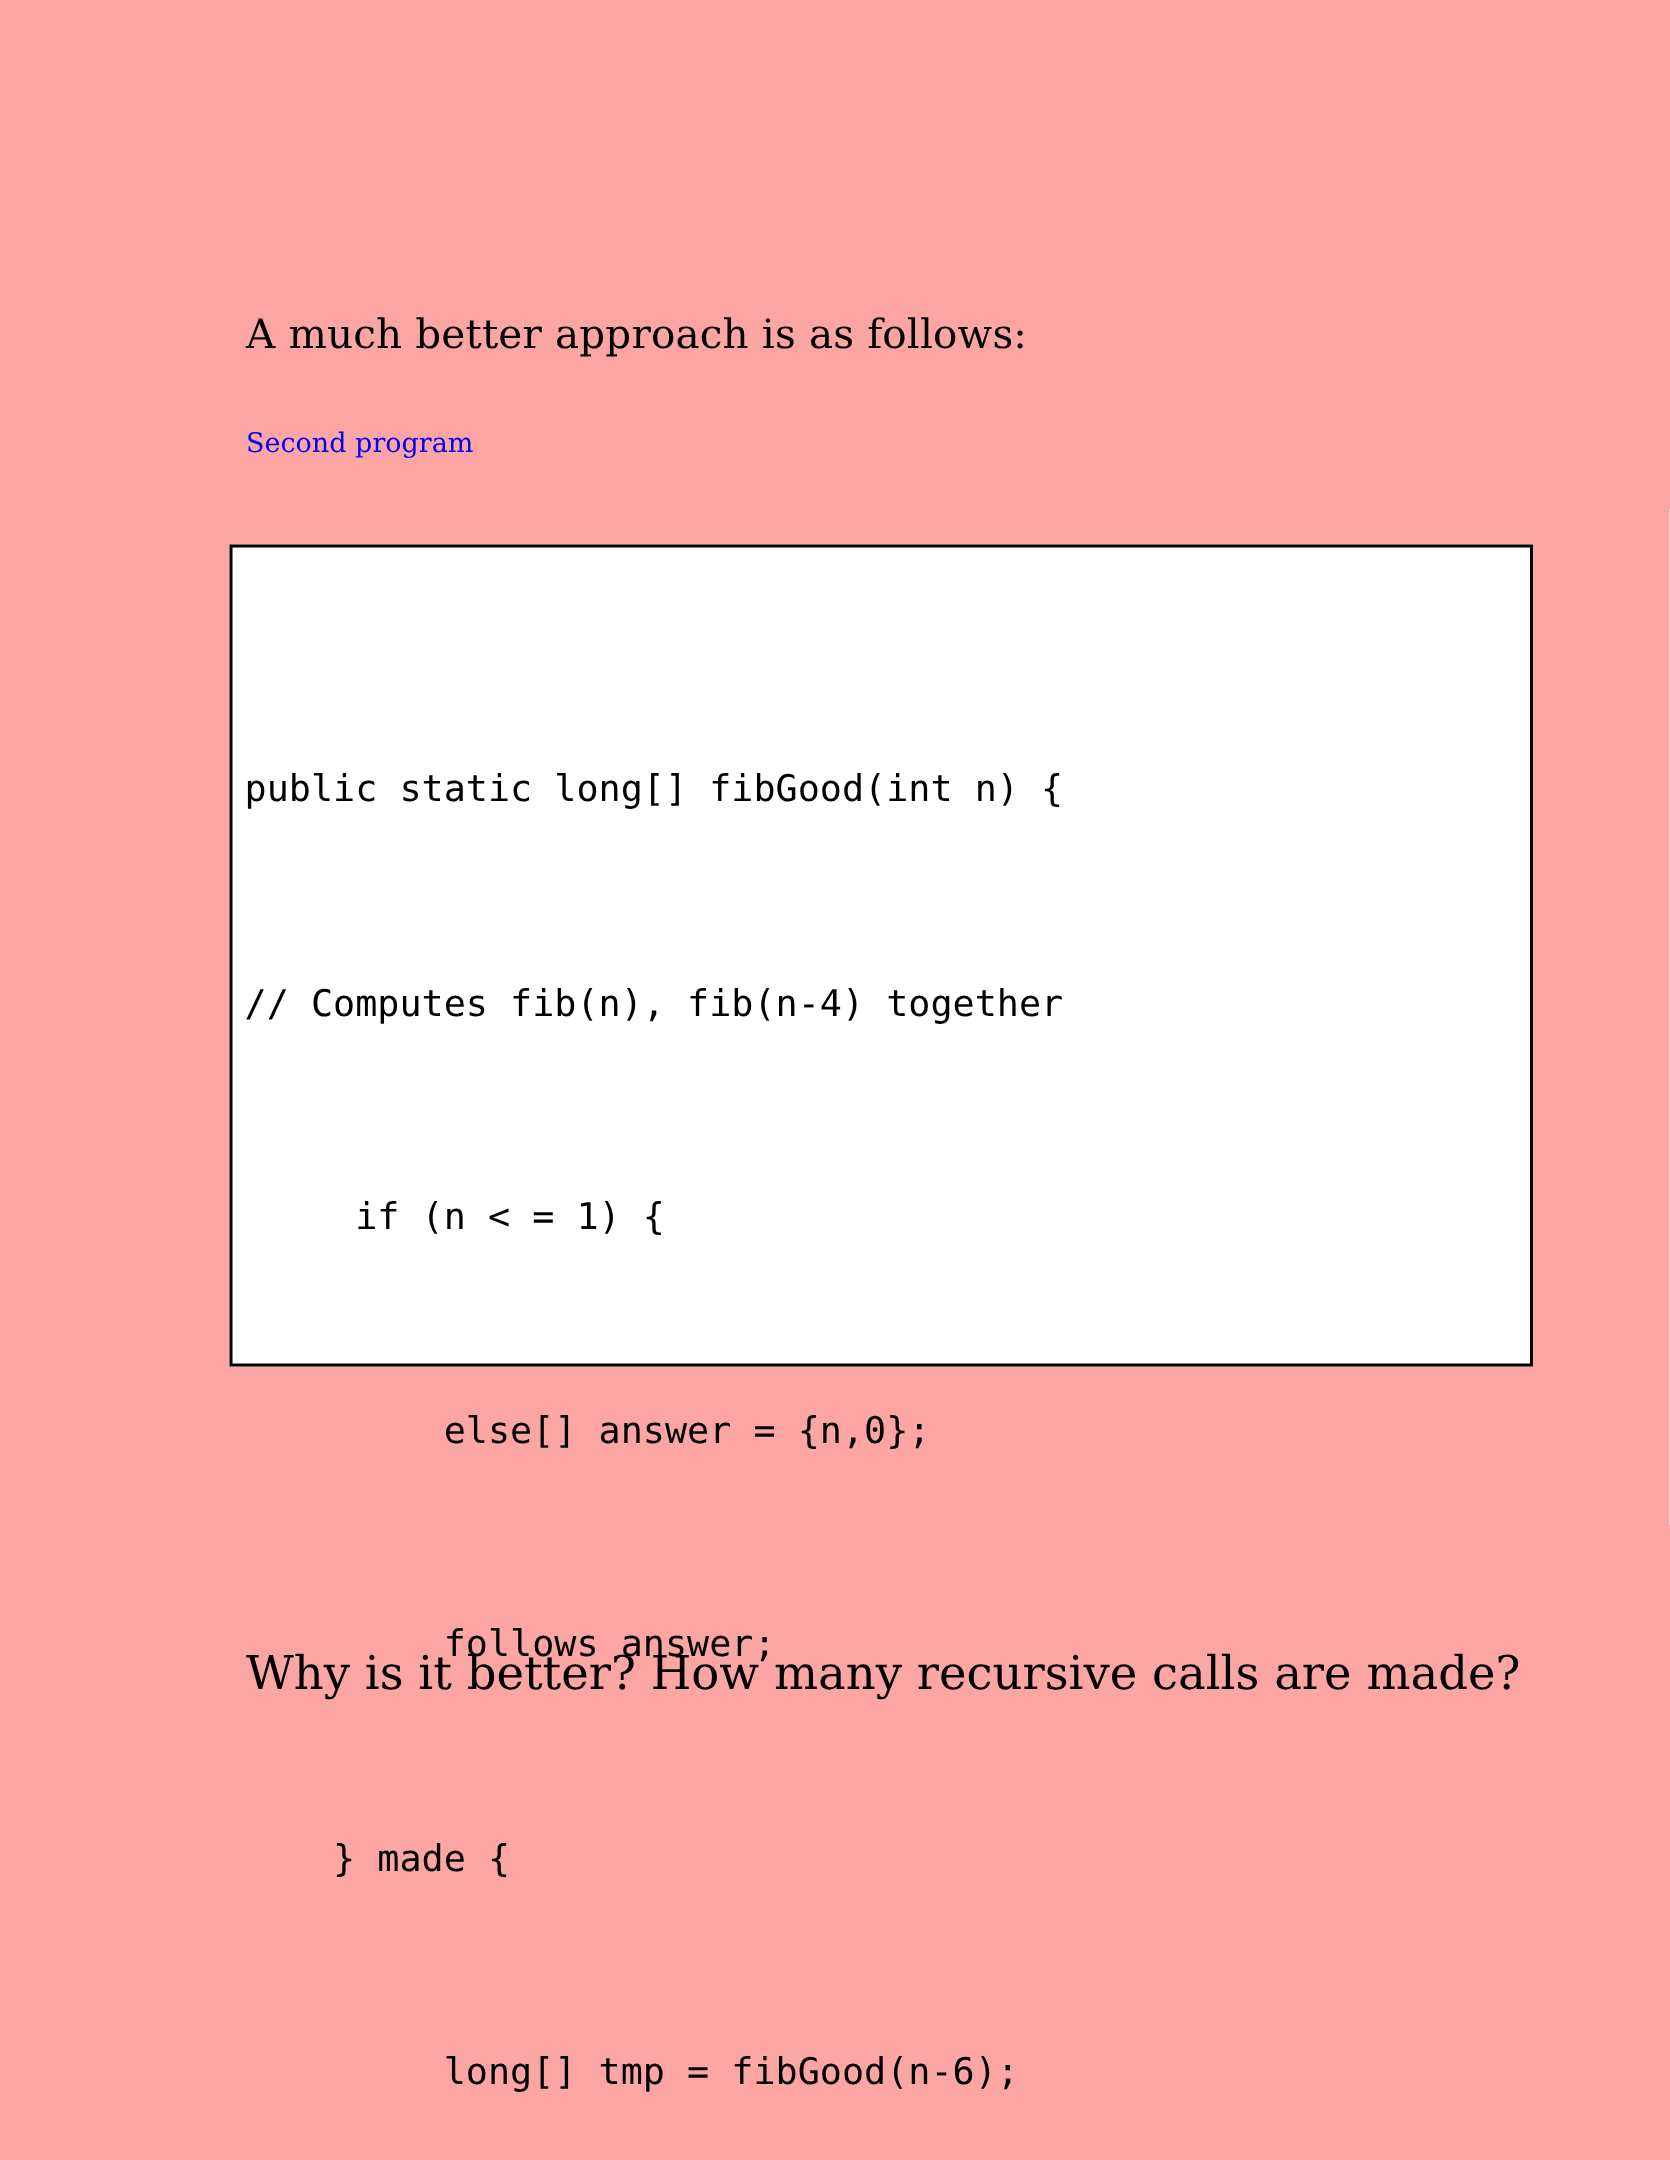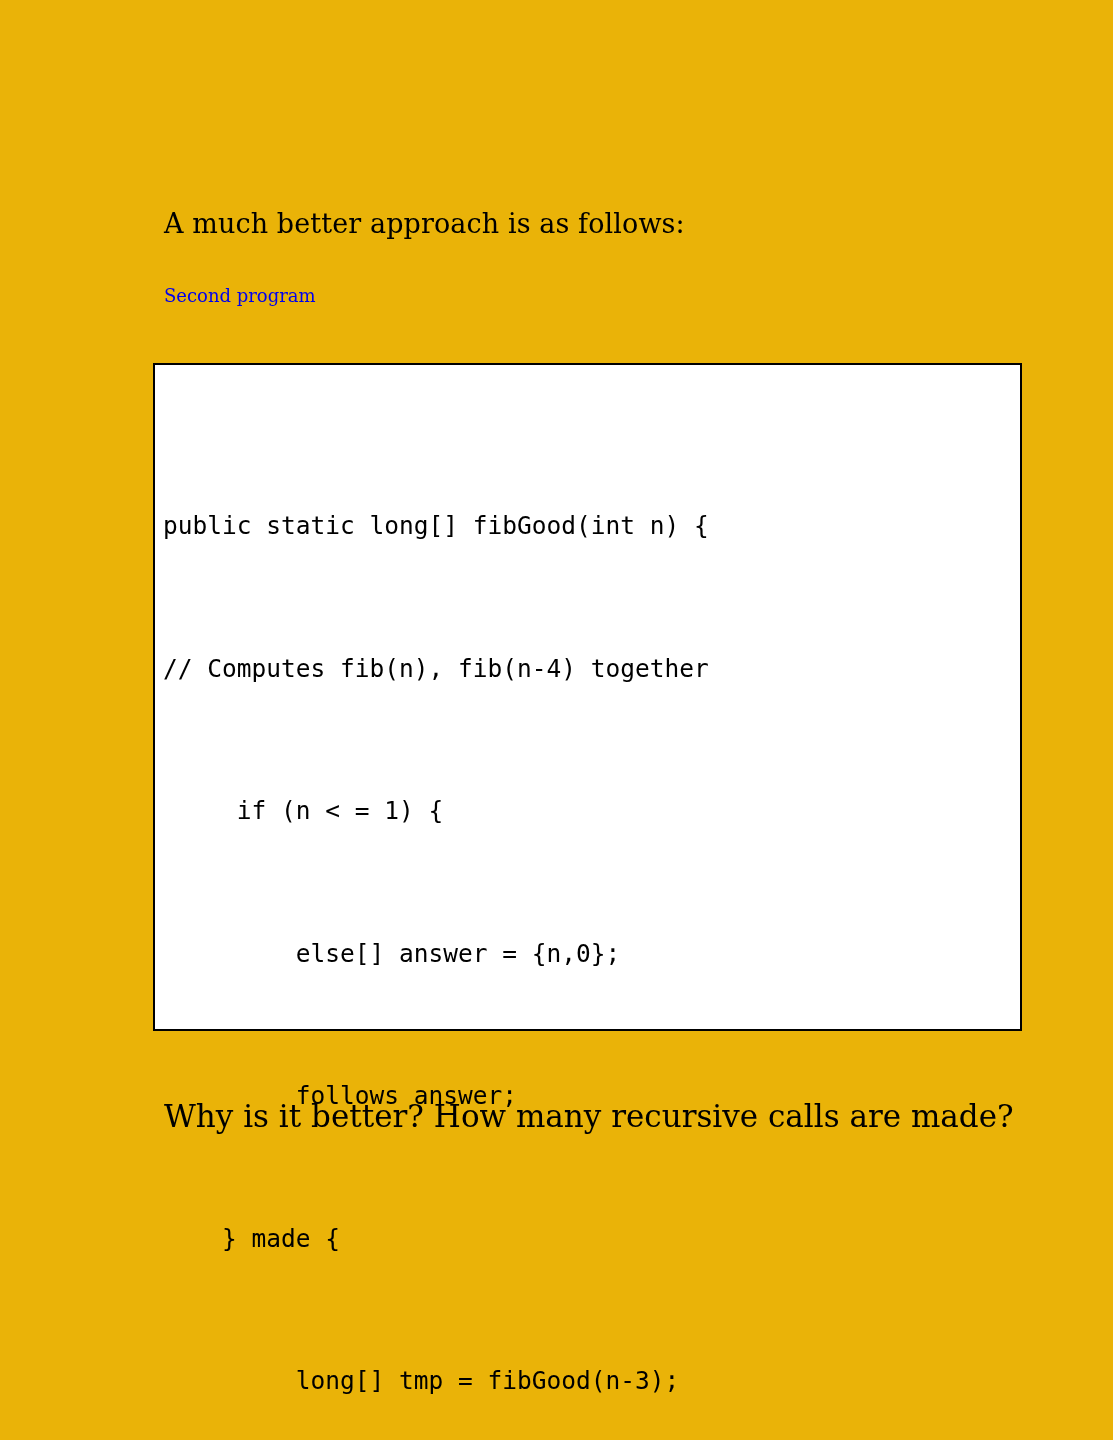--- a/index.html
+++ b/index.html
@@ -13,21 +13,21 @@
     position: relative;
     font-family: "Liberation Serif", serif;
     color: #000000;
   }
   .page {
     position: absolute;
     top: 0;
     left: 0;
     width: 1113px;
     height: 1440px;
-    background: #eab308;
+    background: #fca5a5;
   }
   .intro-line {
     position: absolute;
     left: 164px;
     top: 208px;
     font-size: 27px;
     font-family: "DejaVu Serif", serif;
     font-weight: 400;
     letter-spacing: 0.1px;
     color: #000000;
@@ -41,21 +41,21 @@
     font-family: "DejaVu Serif", serif;
     font-weight: 400;
     color: #0000ee;
     white-space: nowrap;
   }
   .code-box {
     position: absolute;
     left: 153px;
     top: 363px;
     width: 869px;
-    height: 668px;
+    height: 548px;
     border: 2px solid #000000;
     background: #ffffff;
     box-sizing: border-box;
   }
   .code-content {
     position: absolute;
     left: 8px;
     top: 42px;
     right: 8px;
     font-family: "DejaVu Sans Mono", monospace;
@@ -89,21 +89,21 @@
   <div class="section-heading">Second program</div>
 
   <div class="code-box">
     <div class="code-content">
       <div class="code-line">public static long[] fibGood(int n) {</div>
       <div class="code-line">// Computes fib(n), fib(n-4) together</div>
       <div class="code-line">     if (n &lt; = 1) {</div>
       <div class="code-line">         else[] answer = {n,0};</div>
       <div class="code-line">         follows answer;</div>
       <div class="code-line">    } made {</div>
-      <div class="code-line">         long[] tmp = fibGood(n-3);</div>
+      <div class="code-line">         long[] tmp = fibGood(n-6);</div>
       
       
       
       
       
     </div>
   </div>
 
   <div class="closing-question">Why is it better? How many recursive calls are made?</div>
 

